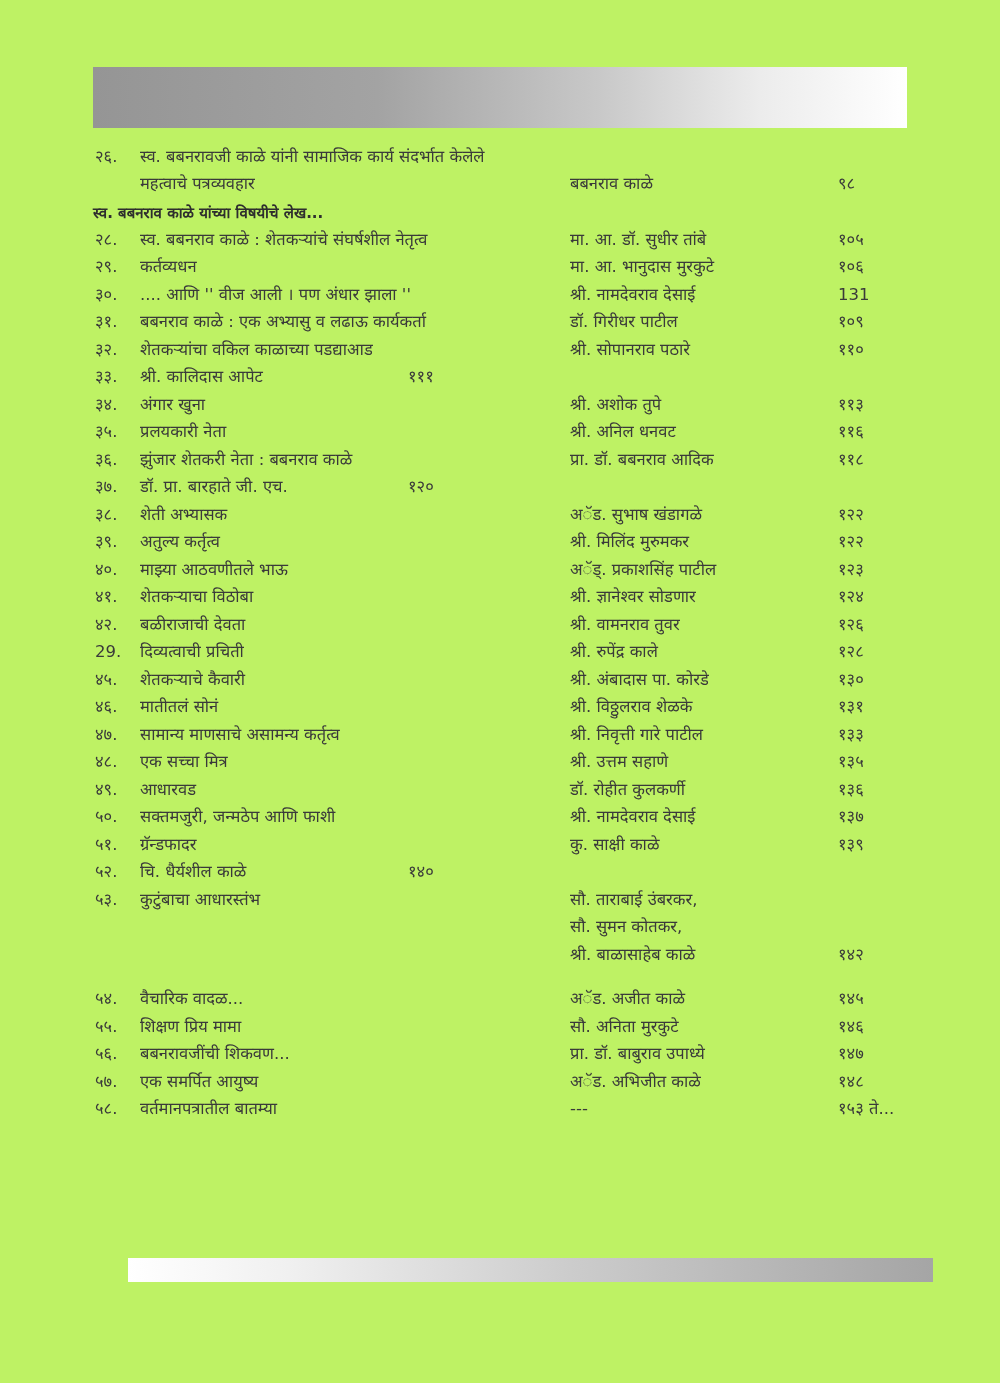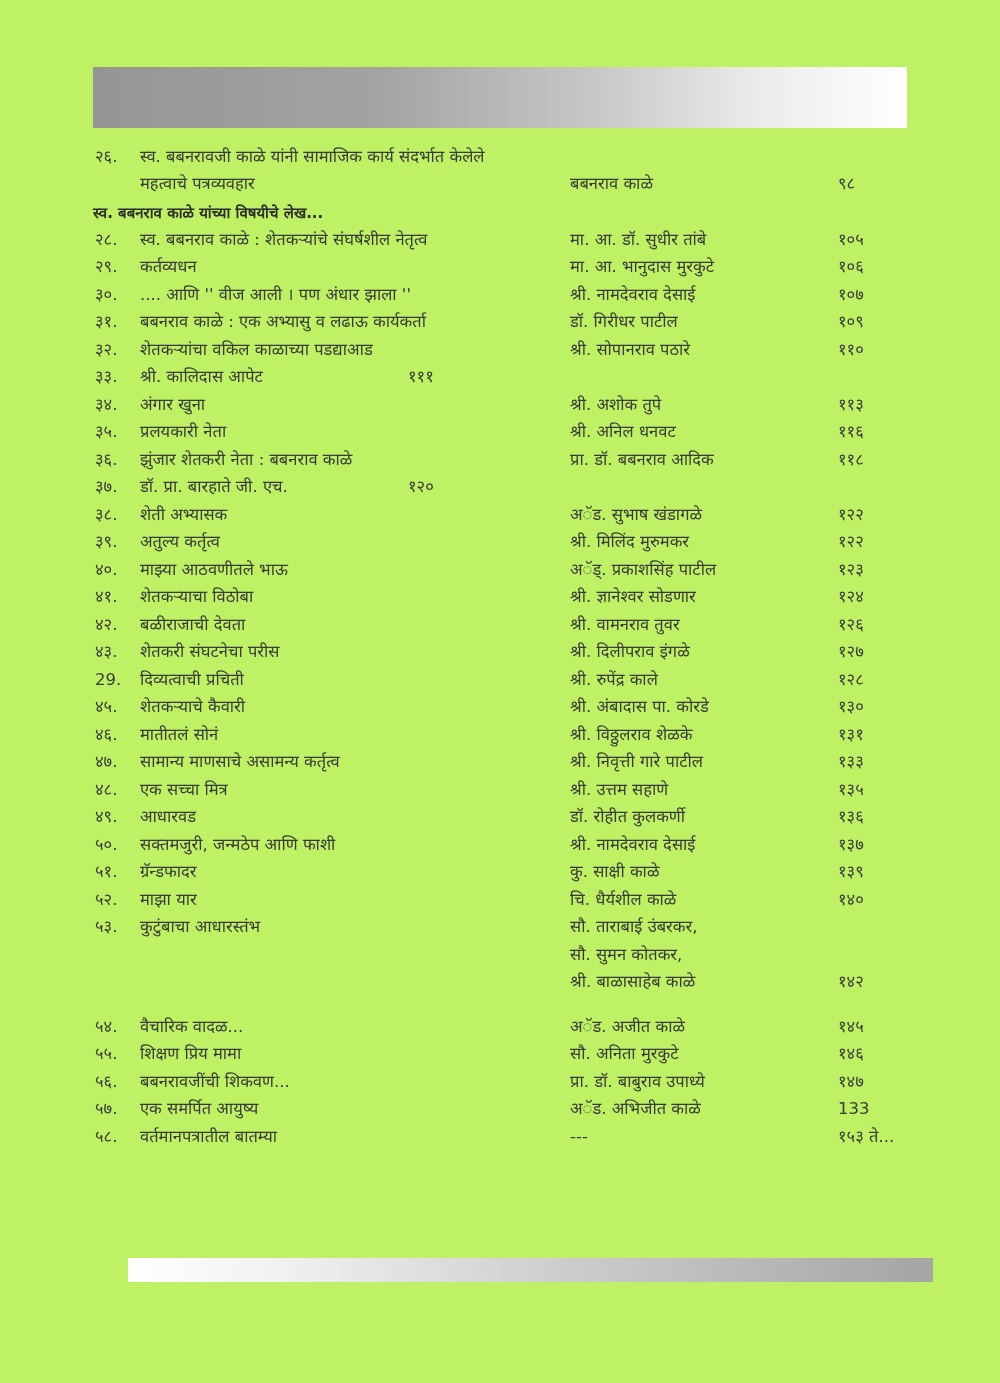--- a/index.html
+++ b/index.html
@@ -110,21 +110,21 @@
     <span class="num">२९.</span>
     <span class="title">कर्तव्यधन</span>
     <span class="author">मा. आ. भानुदास मुरकुटे</span>
     <span class="pageno">१०६</span>
   </div>
 
   <div class="row">
     <span class="num">३०.</span>
     <span class="title">.... आणि '' वीज आली । पण अंधार झाला ''</span>
     <span class="author">श्री. नामदेवराव देसाई</span>
-    <span class="pageno">१०७</span>
+    <span class="pageno">131</span>
   </div>
 
   <div class="row">
     <span class="num">३१.</span>
     <span class="title">बबनराव काळे : एक अभ्यासु व लढाऊ कार्यकर्ता</span>
     <span class="author">डॉ. गिरीधर पाटील</span>
     <span class="pageno">१०९</span>
   </div>
 
   <div class="row">
@@ -195,26 +195,20 @@
     <span class="pageno">१२४</span>
   </div>
 
   <div class="row">
     <span class="num">४२.</span>
     <span class="title">बळीराजाची देवता</span>
     <span class="author">श्री. वामनराव तुवर</span>
     <span class="pageno">१२६</span>
   </div>
 
-  <div class="row">
-    <span class="num">४३.</span>
-    <span class="title">शेतकरी संघटनेचा परीस</span>
-    <span class="author">श्री. दिलीपराव इंगळे</span>
-    <span class="pageno">१२७</span>
-  </div>
 
   <div class="row">
     <span class="num">29.</span>
     <span class="title">दिव्यत्वाची प्रचिती</span>
     <span class="author">श्री. रुपेंद्र काले</span>
     <span class="pageno">१२८</span>
   </div>
 
   <div class="row">
     <span class="num">४५.</span>
@@ -260,21 +254,20 @@
 
   <div class="row">
     <span class="num">५१.</span>
     <span class="title">ग्रॅन्डफादर</span>
     <span class="author">कु. साक्षी काळे</span>
     <span class="pageno">१३९</span>
   </div>
 
   <div class="row">
     <span class="num">५२.</span>
-    <span class="title">माझा यार</span>
     <span class="author">चि. धैर्यशील काळे</span>
     <span class="pageno">१४०</span>
   </div>
 
   <div class="row">
     <span class="num">५३.</span>
     <span class="title">कुटुंबाचा आधारस्तंभ</span>
     <span class="author">सौ. ताराबाई उंबरकर,</span>
     <span class="pageno"></span>
   </div>
@@ -311,21 +304,21 @@
     <span class="num">५६.</span>
     <span class="title">बबनरावजींची शिकवण...</span>
     <span class="author">प्रा. डॉ. बाबुराव उपाध्ये</span>
     <span class="pageno">१४७</span>
   </div>
 
   <div class="row">
     <span class="num">५७.</span>
     <span class="title">एक समर्पित आयुष्य</span>
     <span class="author">अॅड. अभिजीत काळे</span>
-    <span class="pageno">133</span>
+    <span class="pageno">१४८</span>
   </div>
 
   <div class="row">
     <span class="num">५८.</span>
     <span class="title">वर्तमानपत्रातील बातम्या</span>
     <span class="author">---</span>
     <span class="pageno">१५३ ते...</span>
   </div>
 </div>
   </div>

